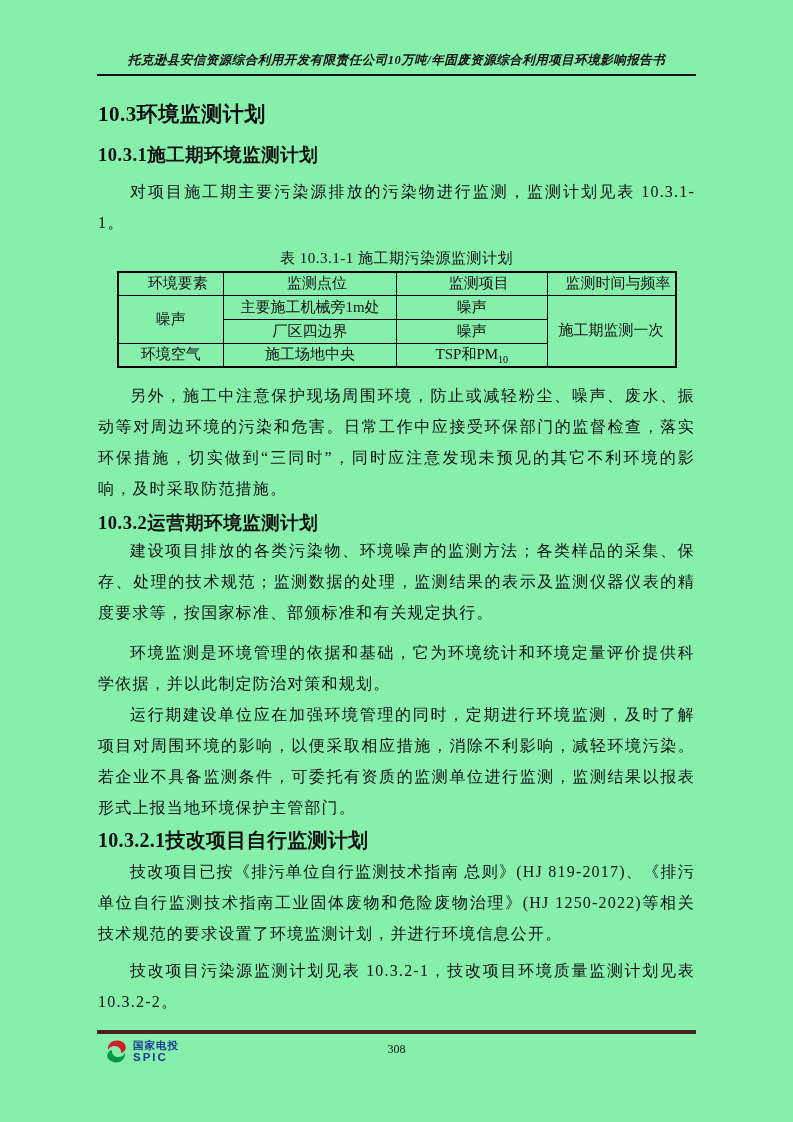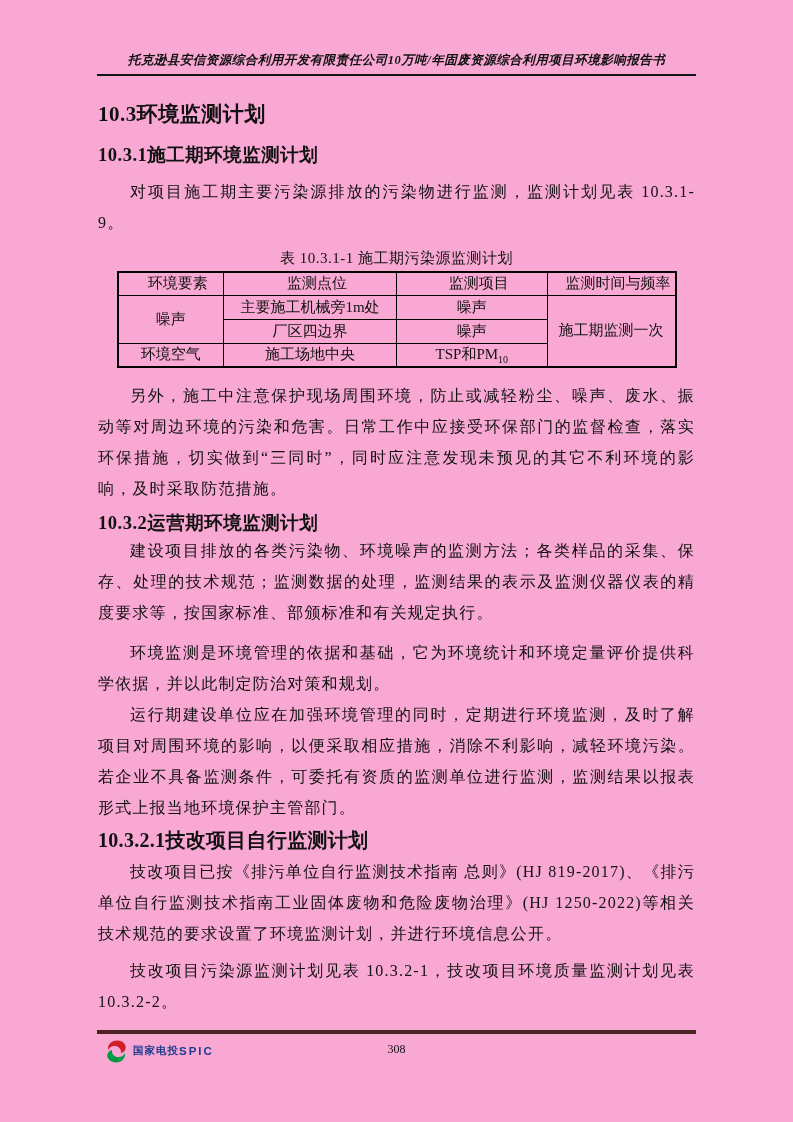--- a/index.html
+++ b/index.html
@@ -3,21 +3,21 @@
 <meta charset="utf-8">
 <style>
   * { margin: 0; padding: 0; box-sizing: border-box; }
   html, body { background: #e8e8e8; }
   body { font-family: "Liberation Serif", "DejaVu Serif", serif; color: #111; }
   .page {
     position: relative;
     width: 793px;
     height: 1122px;
     margin: 0 auto;
-    background: #f9a8d4;
+    background: #86efac;
     overflow: hidden;
   }
   
   .header {
     margin: 0 97px;
     padding-top: 52px;
     padding-bottom: 5px;
     border-bottom: 2.5px solid #151515;
     text-align: center;
   }
@@ -107,21 +107,21 @@
     height: 32px;
   }
   .logo {
     position: absolute;
     left: 6px;
     top: 0;
     display: flex;
     align-items: center;
     gap: 3px;
   }
-  .logo-text { display: flex; flex-direction: row; line-height: 1; justify-content: flex-end; }
+  .logo-text { display: flex; flex-direction: column; line-height: 1; justify-content: flex-end; }
   .logo-cn {
     font-family: "Liberation Sans", sans-serif;
     font-size: 10.5px;
     font-weight: bold;
     color: #1d3c8f;
     letter-spacing: 1px;
   }
   .logo-en {
     font-family: "Liberation Sans", sans-serif;
     font-size: 11.5px;
@@ -153,21 +153,21 @@
   <div class="header">
     <div class="header-title">托克逊县安信资源综合利用开发有限责任公司10万吨/年固废资源综合利用项目环境影响报告书</div>
   </div>
 
   <div class="content">
 
     <div class="h-1">10.3环境监测计划</div>
 
     <div class="h-2">10.3.1施工期环境监测计划</div>
 
-    <p class="para mt9">对项目施工期主要污染源排放的污染物进行监测，监测计划见表 10.3.1-9。</p>
+    <p class="para mt9">对项目施工期主要污染源排放的污染物进行监测，监测计划见表 10.3.1-1。</p>
 
     <div class="table-caption">表 10.3.1-1 施工期污染源监测计划</div>
 
     <table class="monitor">
       <colgroup>
         <col style="width:19%">
         <col style="width:31%">
         <col style="width:27%">
         <col style="width:23%">
       </colgroup>

